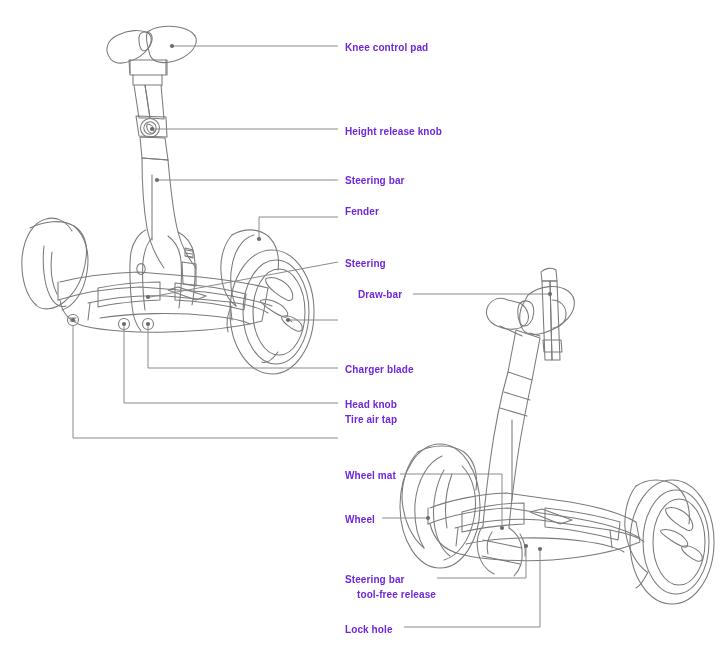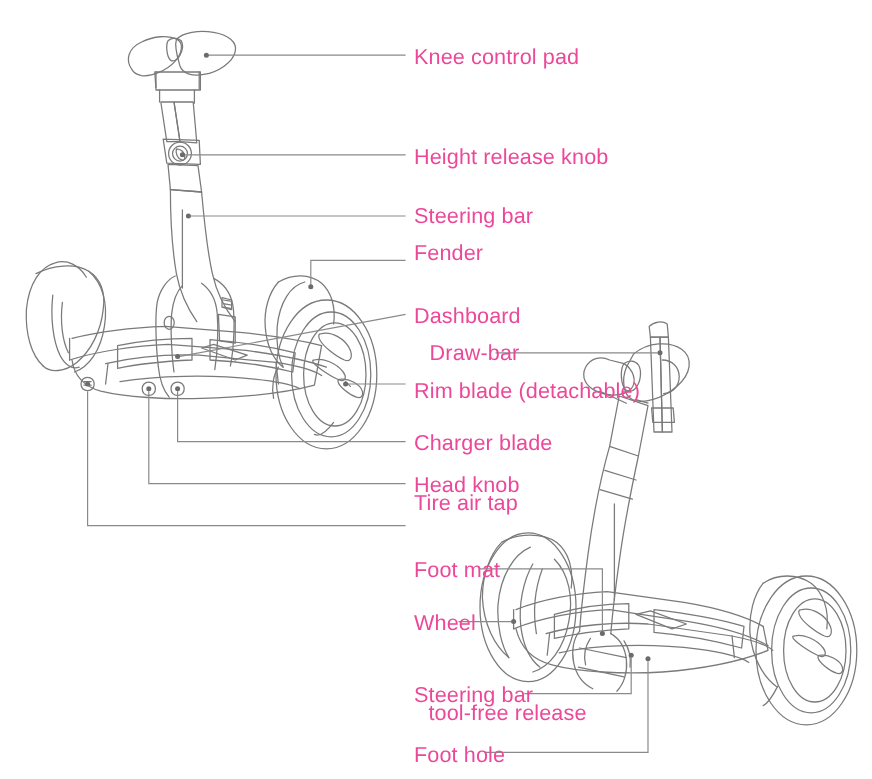--- a/index.html
+++ b/index.html
@@ -6,25 +6,26 @@
   html,body{margin:0;padding:0;background:#ffffff;}
   body{
     width:727px;height:649px;
     font-family:"Liberation Sans","DejaVu Sans",sans-serif;
     overflow:hidden;position:relative;
   }
   #diagram-root{position:relative;width:727px;height:649px;background:#fff;}
   svg.layer{position:absolute;left:0;top:0;width:727px;height:649px;}
   .lbl{
     position:absolute;
-    font-size:18px;
-    color:#ec4899;
+    font-size:10px;
+    color:#6d28d9;
     white-space:pre;
     line-height:15px;
     letter-spacing:0.1px;
+    font-weight:bold;
   }
 </style>
 </head>
 <body>
 
 <div id="diagram-root">
 
   <svg class="layer" viewBox="0 0 727 649" xmlns="http://www.w3.org/2000/svg">
     <g fill="none" stroke="#7a7a7a" stroke-width="1.05" stroke-linecap="round" stroke-linejoin="round">
 
@@ -214,25 +215,24 @@
       <circle cx="428" cy="518" r="2.1"></circle>
       <circle cx="526" cy="546" r="2.1"></circle>
       <circle cx="540" cy="549" r="2.1"></circle>
     </g>
   </svg>
 
   <div class="lbl" style="left:345px;top:40px">Knee control pad</div>
   <div class="lbl" style="left:345px;top:124px">Height release knob</div>
   <div class="lbl" style="left:345px;top:173px">Steering bar</div>
   <div class="lbl" style="left:345px;top:204px">Fender</div>
-  <div class="lbl" style="left:345px;top:256px">Dashboard</div>
+  <div class="lbl" style="left:345px;top:256px">Steering</div>
   <div class="lbl" style="left:358px;top:287px">Draw-bar</div>
-  <div class="lbl" style="left:345px;top:319px">Rim blade (detachable)</div>
   <div class="lbl" style="left:345px;top:362px">Charger blade</div>
   <div class="lbl" style="left:345px;top:397px">Head knob</div>
   <div class="lbl" style="left:345px;top:412px">Tire air tap</div>
-  <div class="lbl" style="left:345px;top:468px">Foot mat</div>
+  <div class="lbl" style="left:345px;top:468px">Wheel mat</div>
   <div class="lbl" style="left:345px;top:512px">Wheel</div>
   <div class="lbl" style="left:345px;top:572px">Steering bar</div>
   <div class="lbl" style="left:357px;top:587px">tool-free release</div>
-  <div class="lbl" style="left:345px;top:622px">Foot hole</div>
+  <div class="lbl" style="left:345px;top:622px">Lock hole</div>
 
 </div>
 
 </body></html>

